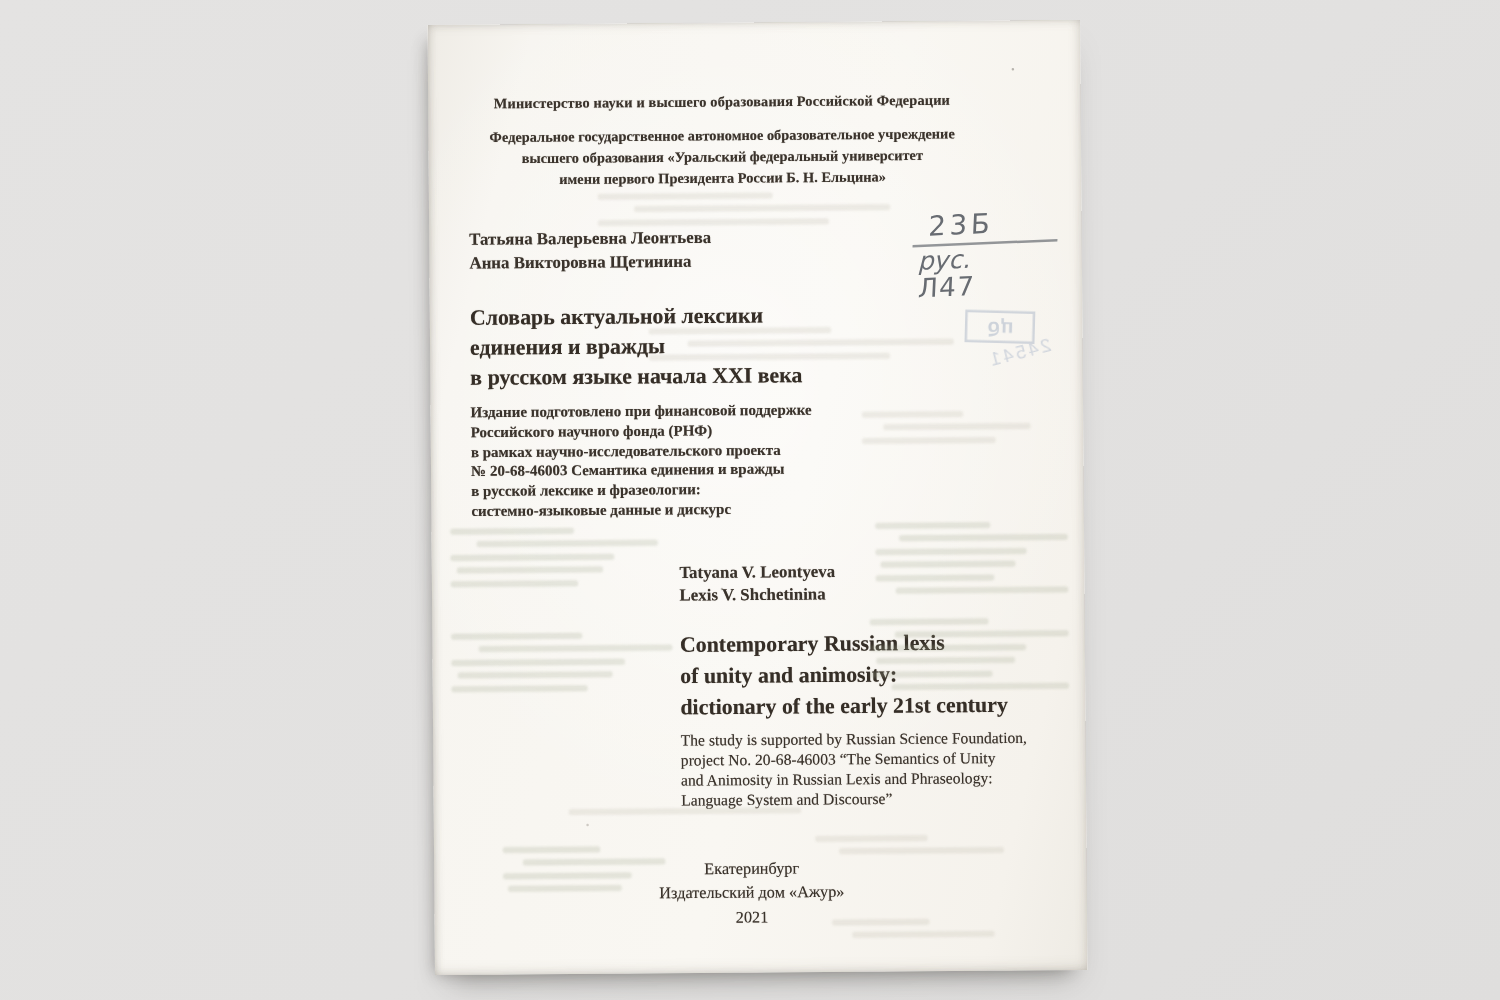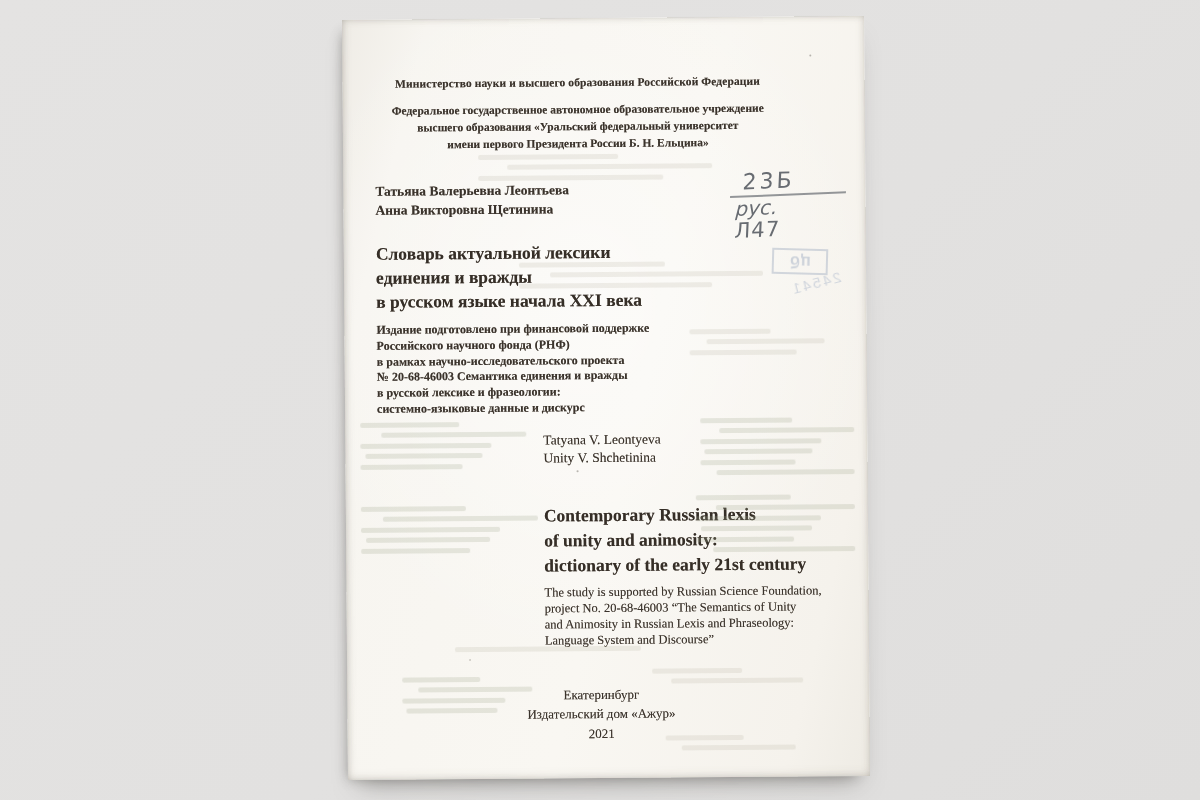--- a/index.html
+++ b/index.html
@@ -30,21 +30,21 @@
   
   .ink { color:#3a332c; text-shadow: 0 0 .6px rgba(72,60,48,.55); }
   .block { position:absolute; }
   .center { text-align:center; }
 
   .ministry { left:0; top:58px; width:470px; font-weight:bold; font-size:11.5px; letter-spacing:.1px; }
   .institution { left:0; top:83px; width:470px; font-weight:bold; font-size:11.5px; line-height:17px; }
   .authors-ru { left:32px; top:162px; font-weight:bold; font-size:13.5px; line-height:19px; }
   .title-ru { left:32px; top:222px; font-weight:bold; font-size:17.5px; line-height:24px; color:#352e27; }
   .funding-ru { left:32px; top:303px; font-weight:bold; font-size:12px; line-height:15.8px; }
-  .authors-en { left:198px; top:413px; font-weight:normal; font-size:13.5px; line-height:18px; }
+  .authors-en { left:198px; top:431px; font-weight:bold; font-size:13.5px; line-height:18px; }
   .title-en { left:198px; top:485px; font-weight:bold; font-size:17.5px; line-height:25px; color:#352e27; }
   .funding-en { left:198px; top:566px; font-size:12.5px; line-height:16px; }
   .imprint { left:0; top:667px; width:508px; font-size:13px; line-height:19.3px; }
 
   
   .handwriting {
     position:absolute; left:388px; top:152px; width:116px;
     color:#686c72; font-family:"DejaVu Sans", sans-serif;
     transform: rotate(-2deg);
   }
@@ -121,21 +121,21 @@
       <div>Издание подготовлено при финансовой поддержке</div>
       <div>Российского научного фонда (РНФ)</div>
       <div>в рамках научно-исследовательского проекта</div>
       <div>№ 20-68-46003 Семантика единения и вражды</div>
       <div>в русской лексике и фразеологии:</div>
       <div>системно-языковые данные и дискурс</div>
     </div>
 
     <div class="block authors-en ink">
       <div>Tatyana V. Leontyeva</div>
-      <div>Unity V. Shchetinina</div>
+      <div>Lexis V. Shchetinina</div>
     </div>
 
     <div class="block title-en ink">
       <div>Contemporary Russian lexis</div>
       <div>of unity and animosity:</div>
       <div>dictionary of the early 21st century</div>
     </div>
 
     <div class="block funding-en ink">
       <div>The study is supported by Russian Science Foundation,</div>

